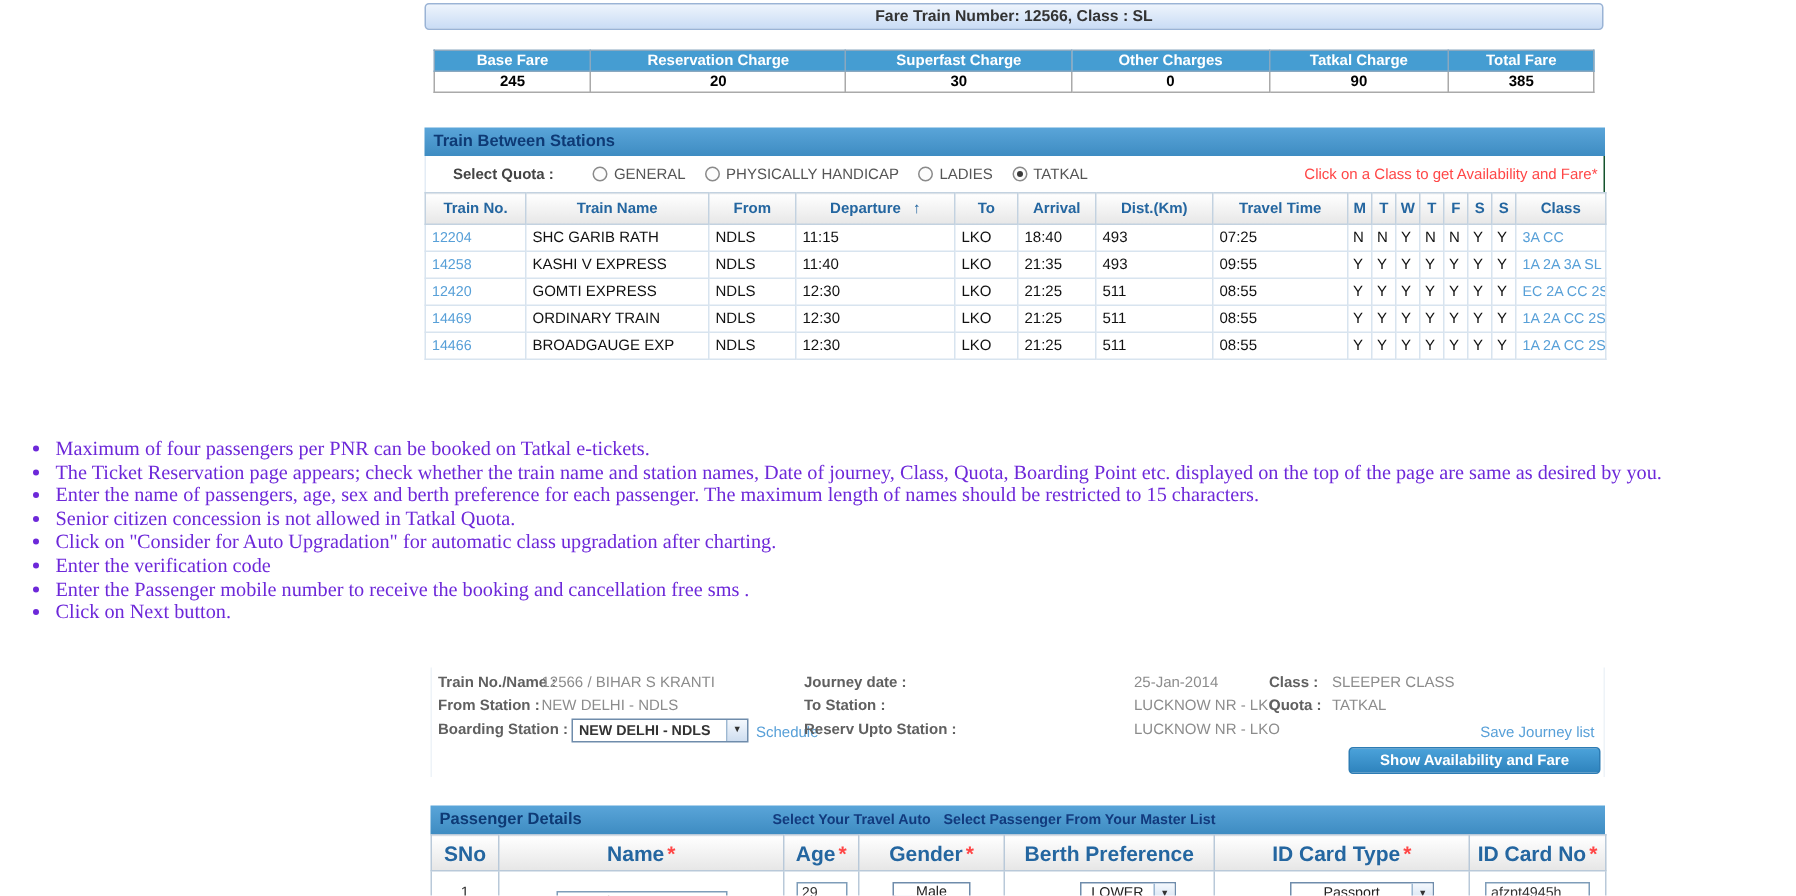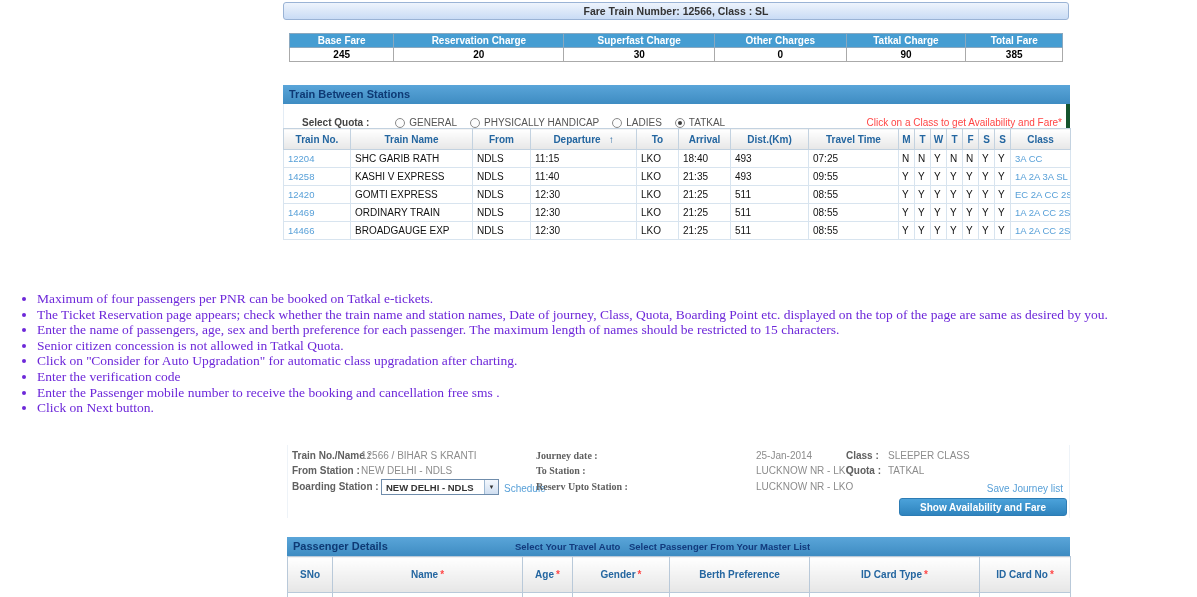--- a/index.html
+++ b/index.html
@@ -19,22 +19,22 @@
   .fare-table td { background: #fff; color: #000; font-size: 10px; font-weight: bold;
     border: 1px solid #aaa; height: 14px; text-align: center; }
 
   
   .section-bar { height: 19px; background: linear-gradient(#5aa5d9, #3e8cc2);
     color: #0e3a75; font-size: 11px; font-weight: bold; line-height: 19px;
     padding-left: 6px; position: relative; }
 
   
   .tbs-section { left: 283px; top: 85px; width: 787px; }
-  .quota-row { display: flex; align-items: flex-end; height: 24px; font-size: 10px;
-    border-left: 1px solid #e3ecf5; border-right: 4px solid #14532d; }
+  .quota-row { display: flex; align-items: center; height: 24px; font-size: 10px;
+    border-left: 1px solid #e3ecf5; border-right: 1px solid #14532d; }
   .quota-label { font-weight: bold; color: #444; margin-left: 18px; margin-right: 26px; }
   .radio-item { display: inline-flex; align-items: center; margin-right: 13px; color: #555; cursor: default; }
   .radio { width: 10px; height: 10px; border-radius: 50%; border: 1px solid #8a8a8a;
     background: #fdfdfd; display: inline-block; margin-right: 4px; }
   .radio.checked::after { content: ''; display: block; width: 4px; height: 4px;
     margin: 2px; background: #3a3a3a; border-radius: 50%; }
   .avail-note { margin-left: auto; margin-right: 4px; color: #ff4646; font-size: 10px; }
 
   .train-table { width: 100%; border-collapse: collapse; table-layout: fixed; }
   .train-table th { background: linear-gradient(#ffffff, #e7e7e7); color: #2466a0;
@@ -50,21 +50,21 @@
     font-family: "Liberation Serif", serif; font-size: 13.5px; color: #6d28d9;
     line-height: 15.6px; padding-left: 27px; list-style: disc; }
 
   
   .jd-section { left: 287px; top: 445px; width: 783px; }
   .jd-content { position: relative; height: 73px; border-left: 1px solid #eef3f8; border-right: 1px solid #eef3f8; }
   .jl { position: absolute; font-size: 10px; font-weight: bold; color: #606060; white-space: nowrap; }
   .jv { position: absolute; font-size: 10px; color: #8c8c8c; white-space: nowrap; }
   .r1 { top: 5px; } .r2 { top: 20px; } .r3 { top: 36px; }
   .c1l { left: 4px; } .c1v { left: 73px; }
-  .c2l { left: 248px; font-family: Liberation Serif, serif; } .c2v { left: 468px; }
+  .c2l { left: 248px; } .c2v { left: 468px; }
   .c3l { left: 558px; } .c3v { left: 600px; }
   .link { color: #58a0d8; font-size: 10px; text-decoration: none; cursor: pointer; }
   .jd-schedule { position: absolute; left: 216px; top: 38px; }
   .jd-save { position: absolute; right: 6px; top: 38px; }
   .show-btn { position: absolute; right: 2px; top: 53px; height: 18px;
     background: linear-gradient(#4ba2da, #2e83bd); border: 1px solid #2d7cb4; border-radius: 3px;
     color: #fff; font-weight: bold; font-size: 10px; padding: 0 20px; cursor: pointer;
     font-family: Liberation Sans, sans-serif; }
 
   
@@ -77,21 +77,21 @@
   .jd-select { position: absolute; left: 93px; top: 34px; width: 118px; font-weight: bold; }
   .jd-select .fsel-text { font-weight: bold; color: #333; }
 
   
   .pd-section { left: 287px; top: 537px; width: 783px; }
   .pd-link { position: absolute; top: 0; color: #123a7d; font-size: 9.5px; font-weight: bold;
     line-height: 19px; text-decoration: none; cursor: pointer; }
   .pd-link1 { left: 228px; } .pd-link2 { left: 342px; }
   .pass-table { width: 100%; border-collapse: collapse; table-layout: fixed; }
   .pass-table th { background: linear-gradient(#ffffff, #e6e6e6); color: #2466a0;
-    font-size: 10px; font-weight: bold; border: 1px solid #b9c9d9; height: 36px; text-align: center; }
+    font-size: 14px; font-weight: bold; border: 1px solid #b9c9d9; height: 24px; text-align: center; }
   .pass-table td { border: 1px solid #b9c9d9; height: 21px; font-size: 10px; color: #333;
     text-align: center; padding: 1px 3px; }
   .req { color: #ff4646; margin-left: 2px; }
   .pinput { border: 1px solid #7f9db9; height: 15px; font-size: 9.5px; color: #333;
     padding: 0 3px; font-family: "Liberation Sans", sans-serif; }
   .w-name { width: 114px; margin-top: 12px; } .w-age { width: 34px; } .w-idno { width: 70px; }
   .sel-gender { width: 52px; flex-direction: column; } .sel-berth { width: 64px; } .sel-idtype { width: 96px; }
   .cell-left { text-align: left; padding-left: 12px; }
 </style>
 </head>

